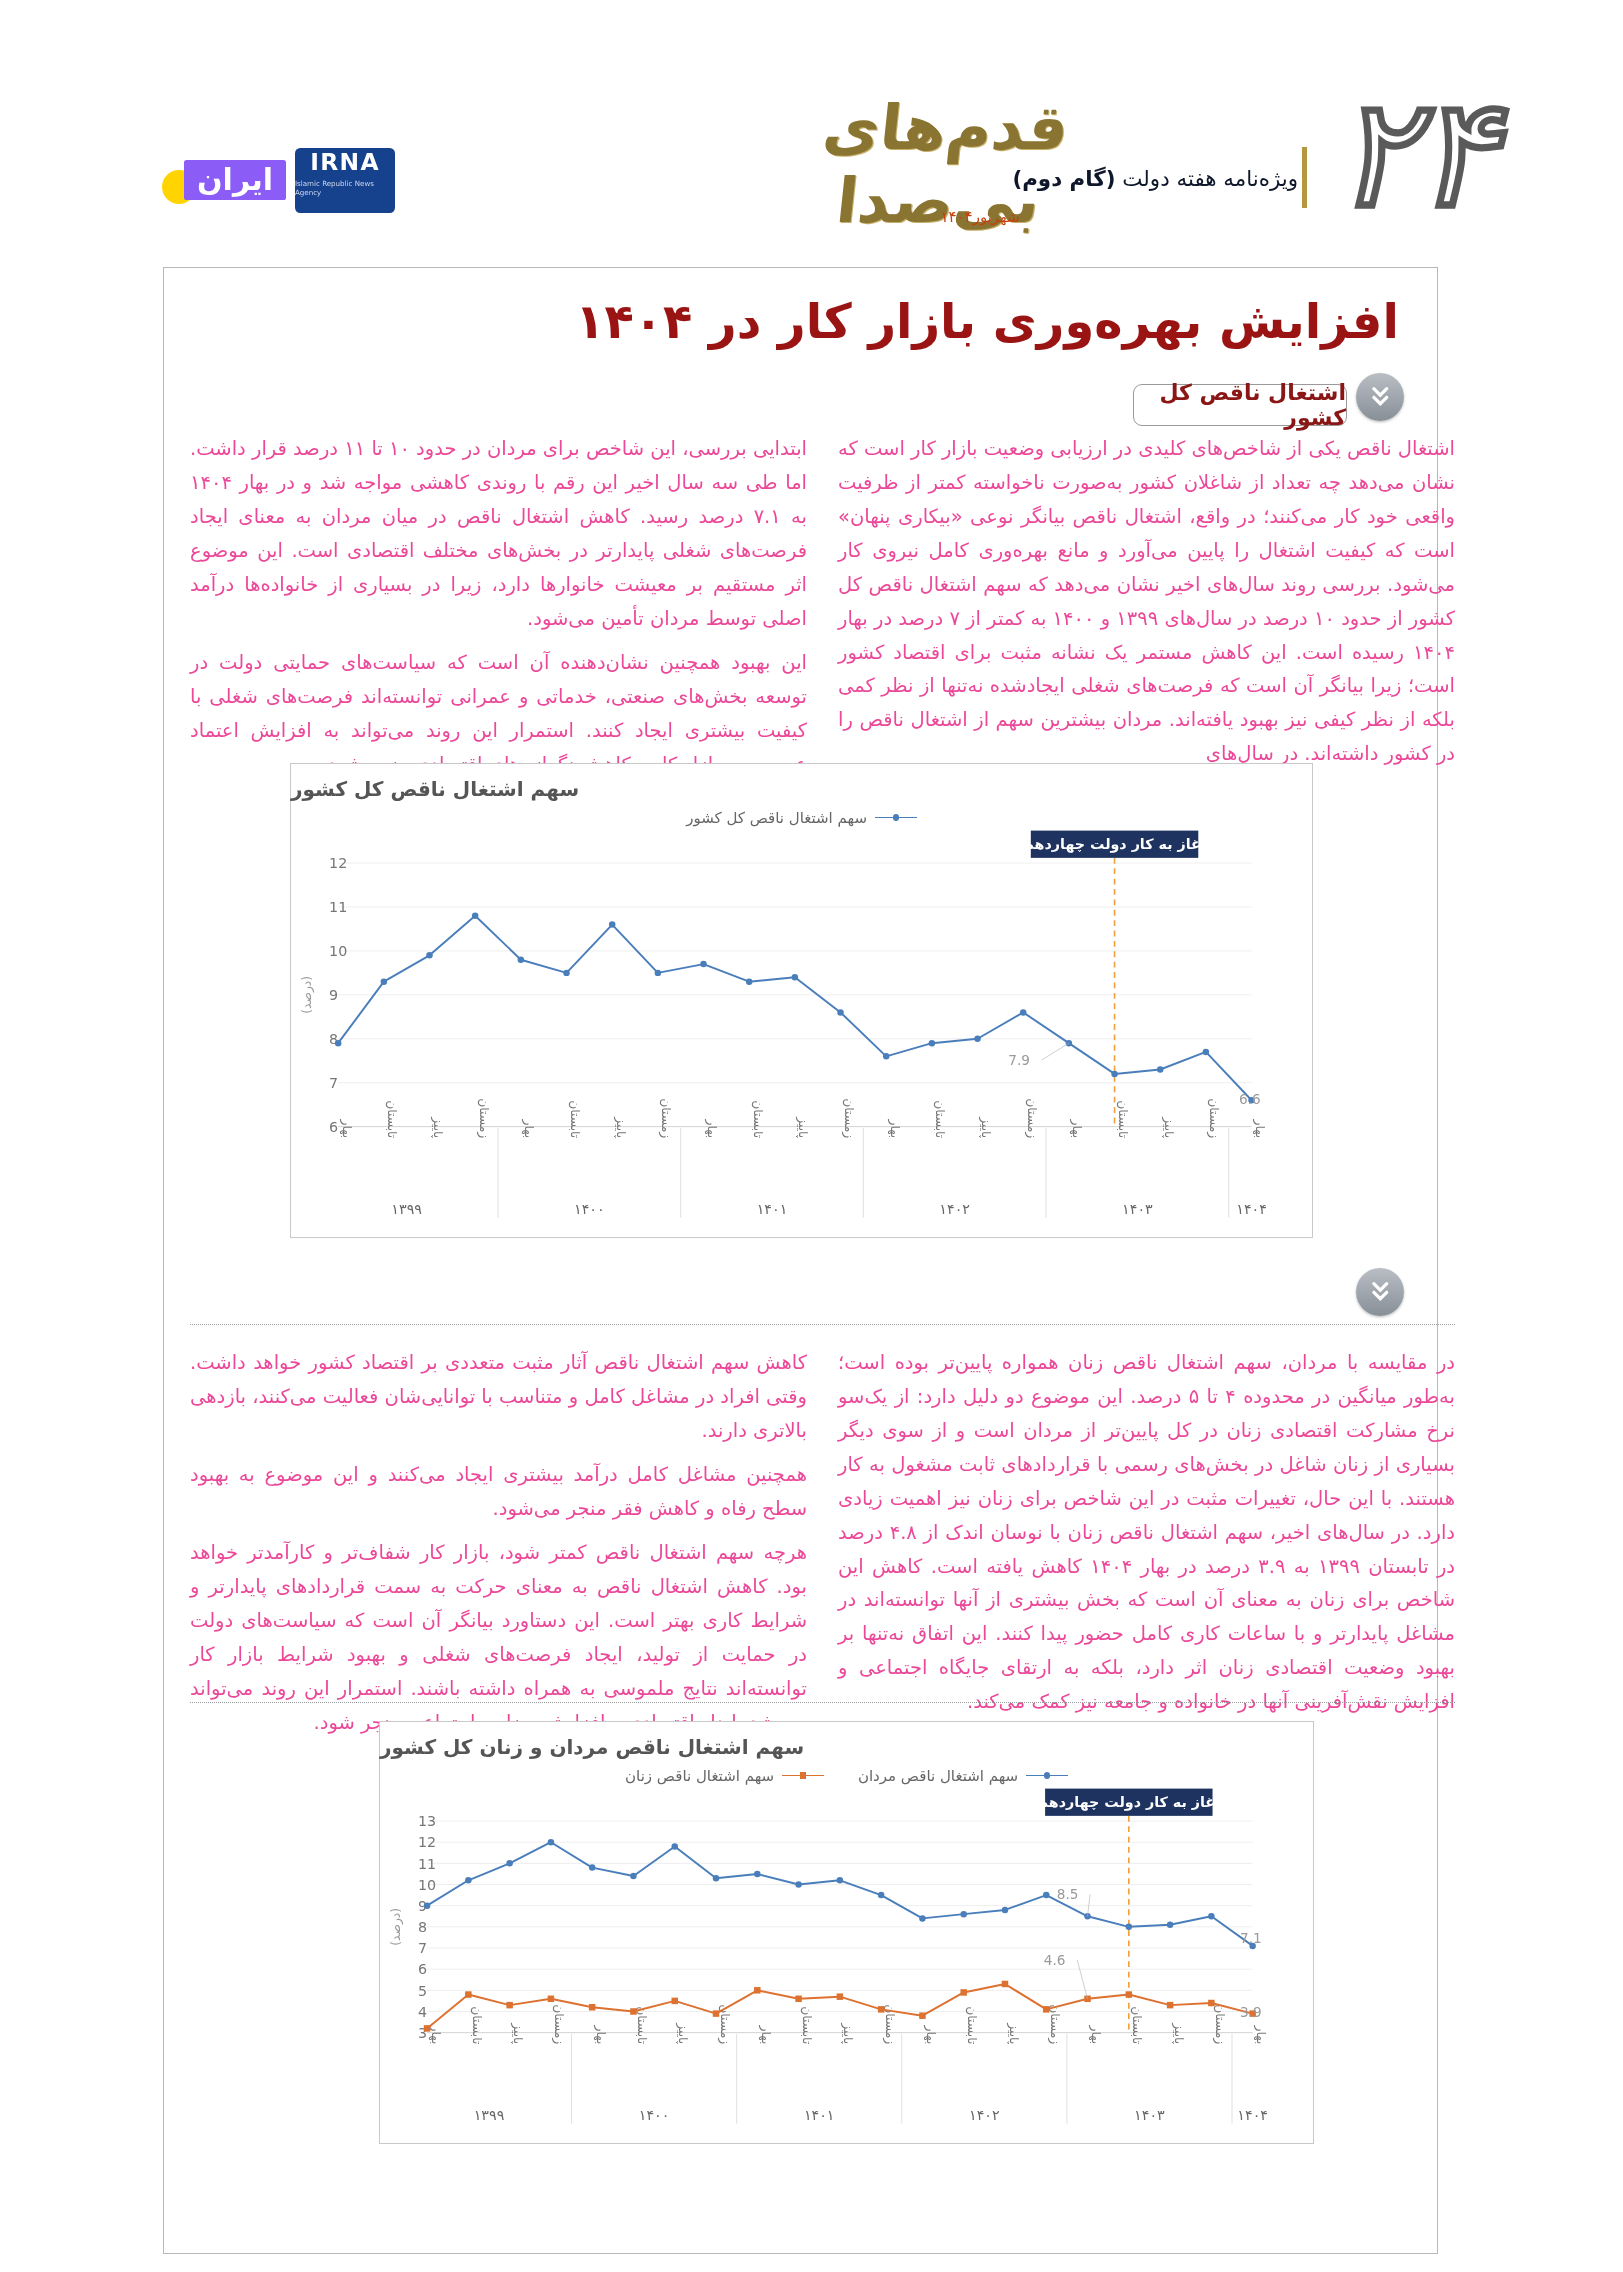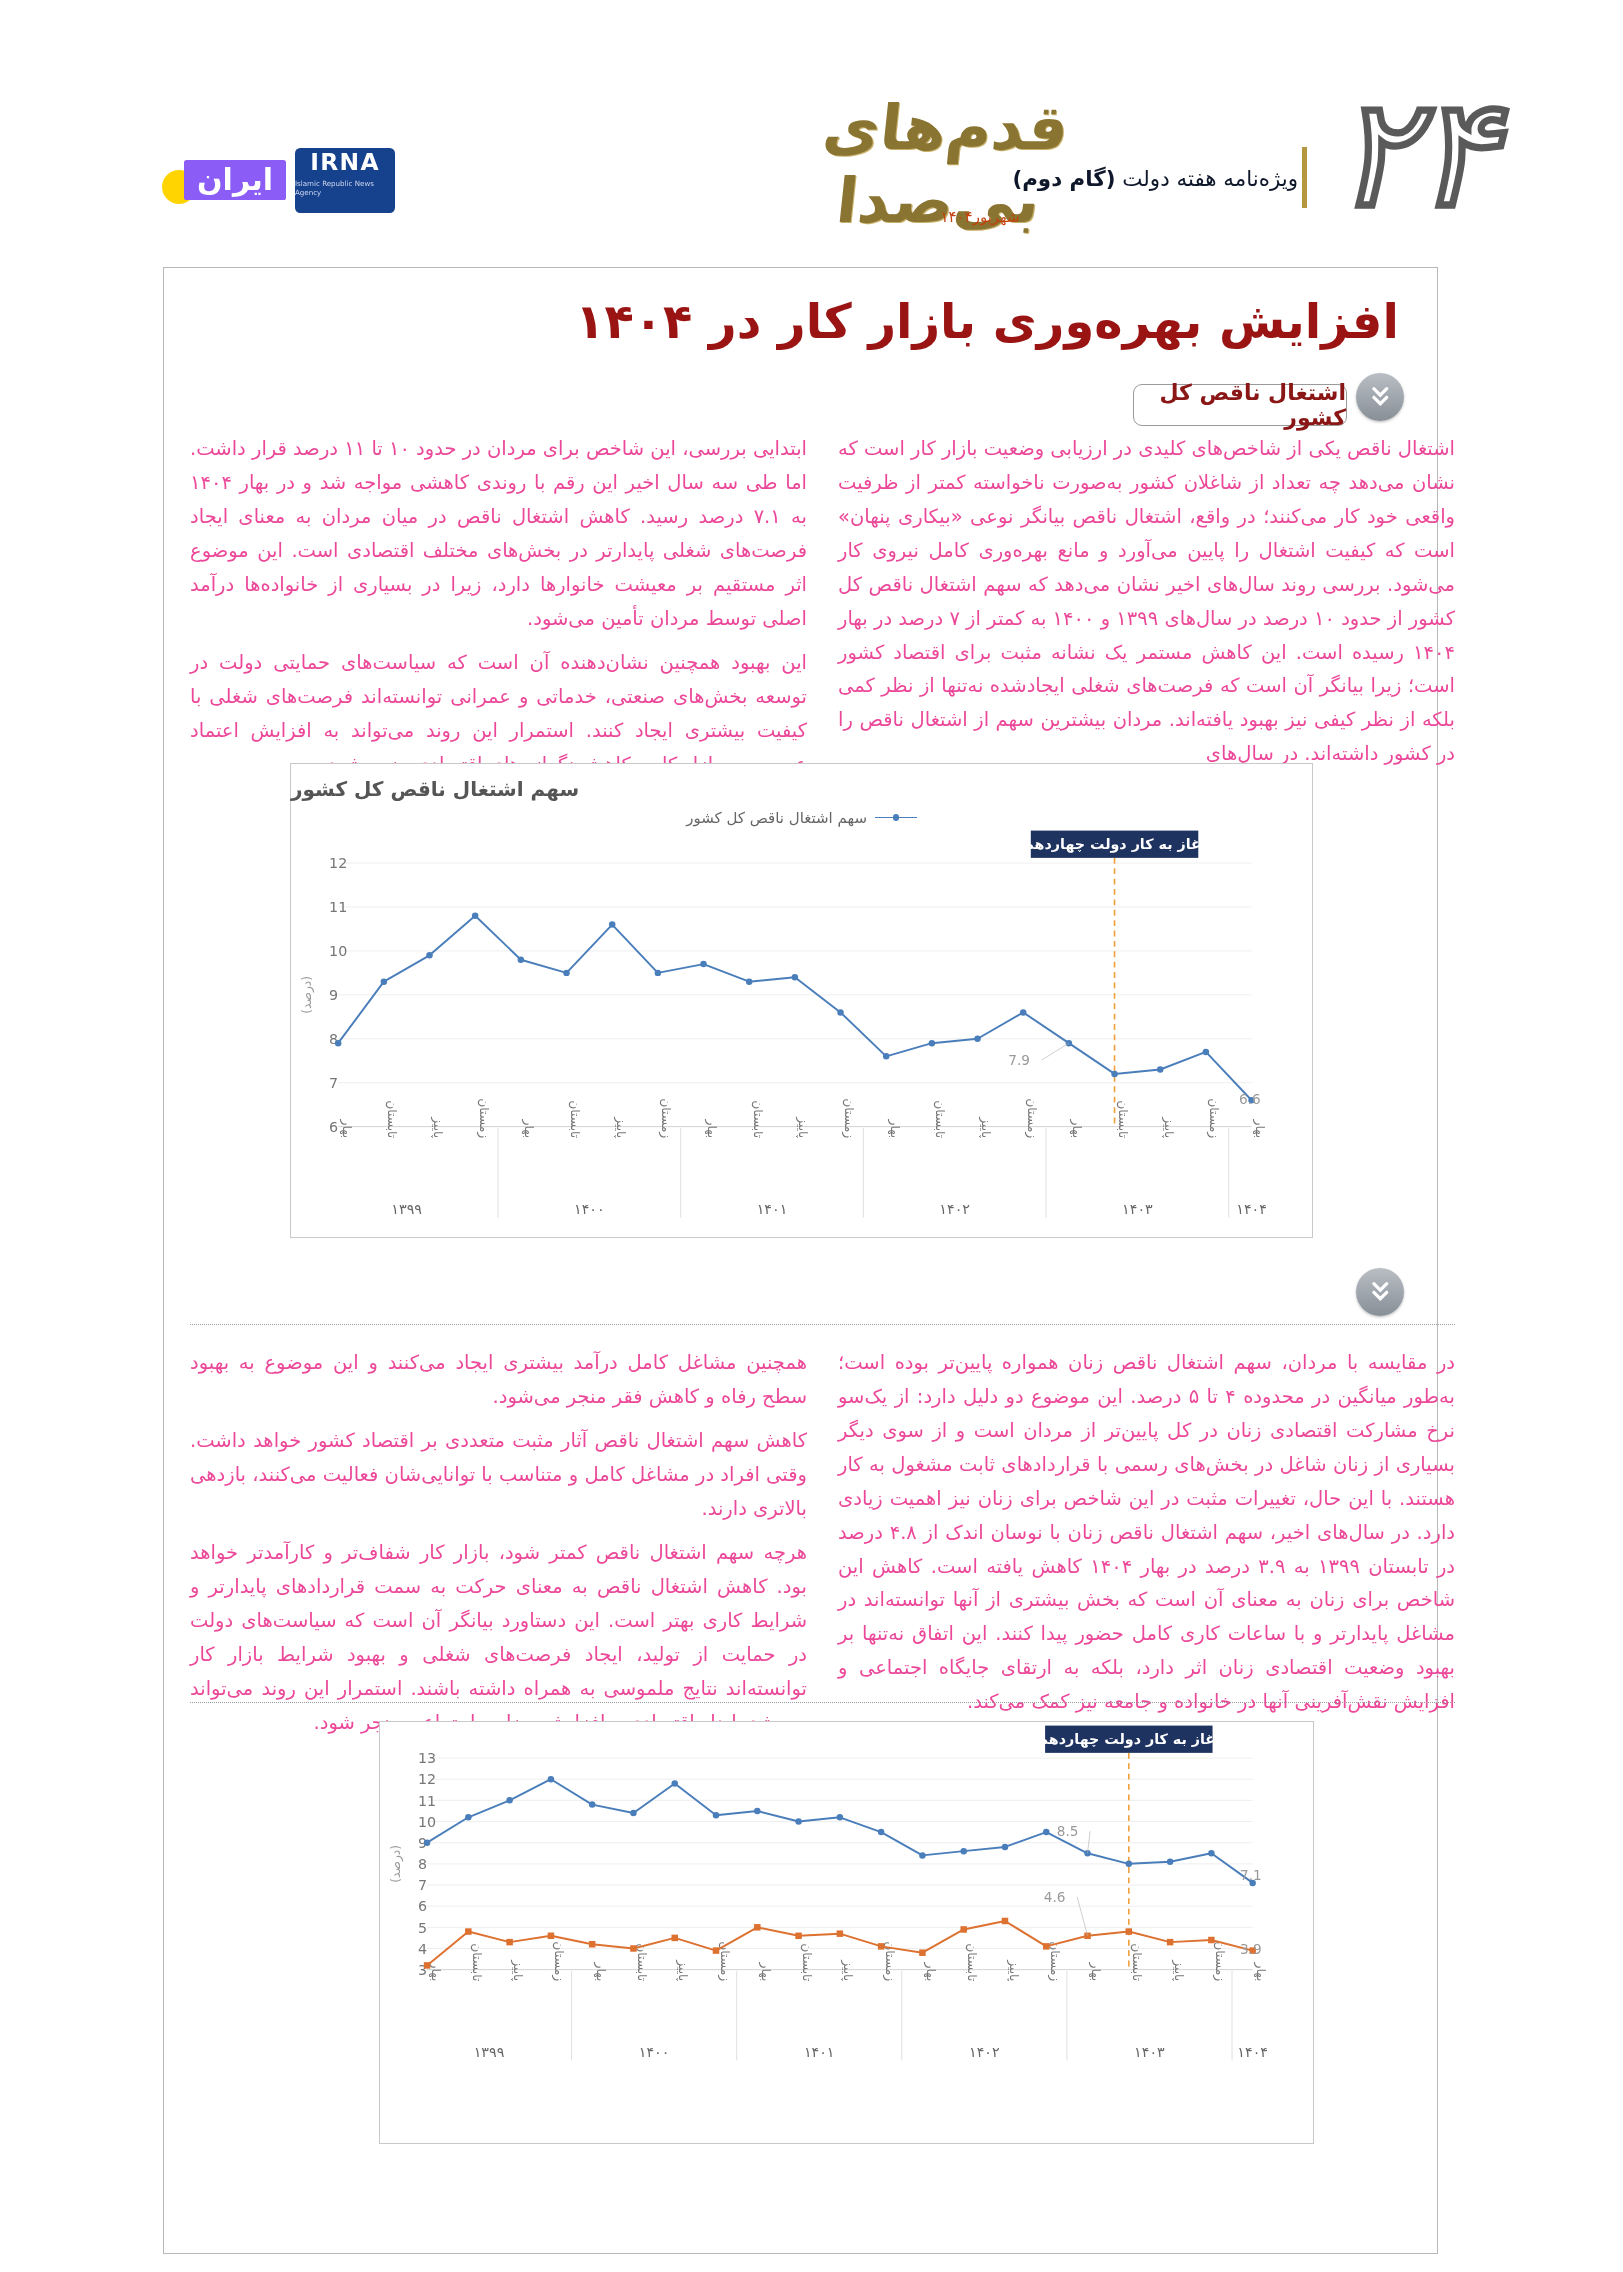--- a/index.html
+++ b/index.html
@@ -201,29 +201,46 @@
         <path d="M11 8 L20 17 L29 8" stroke="#fff" stroke-width="4.5" fill="none" stroke-linecap="round"></path>
         <path d="M11 20 L20 29 L29 20" stroke="#fff" stroke-width="4.5" fill="none" stroke-linecap="round"></path>
       </svg>
     </div>
 
     <div class="cols sec2">
       <div class="col">
         <p>در مقایسه با مردان، سهم اشتغال ناقص زنان همواره پایین‌تر بوده است؛ به‌طور میانگین در محدوده ۴ تا ۵ درصد. این موضوع دو دلیل دارد: از یک‌سو نرخ مشارکت اقتصادی زنان در کل پایین‌تر از مردان است و از سوی دیگر بسیاری از زنان شاغل در بخش‌های رسمی با قراردادهای ثابت مشغول به کار هستند. با این حال، تغییرات مثبت در این شاخص برای زنان نیز اهمیت زیادی دارد. در سال‌های اخیر، سهم اشتغال ناقص زنان با نوسان اندک از ۴.۸ درصد در تابستان ۱۳۹۹ به ۳.۹ درصد در بهار ۱۴۰۴ کاهش یافته است. کاهش این شاخص برای زنان به معنای آن است که بخش بیشتری از آنها توانسته‌اند در مشاغل پایدارتر و با ساعات کاری کامل حضور پیدا کنند. این اتفاق نه‌تنها بر بهبود وضعیت اقتصادی زنان اثر دارد، بلکه به ارتقای جایگاه اجتماعی و افزایش نقش‌آفرینی آنها در خانواده و جامعه نیز کمک می‌کند.</p>
       </div>
       <div class="col">
+        <p>کاهش سهم اشتغال ناقص آثار مثبت متعددی بر اقتصاد کشور خواهد داشت. وقتی افراد در مشاغل کامل و متناسب با توانایی‌شان فعالیت می‌کنند، بازدهی بالاتری دارند.</p>
         <p>همچنین مشاغل کامل درآمد بیشتری ایجاد می‌کنند و این موضوع به بهبود سطح رفاه و کاهش فقر منجر می‌شود.</p>
-        <p>کاهش سهم اشتغال ناقص آثار مثبت متعددی بر اقتصاد کشور خواهد داشت. وقتی افراد در مشاغل کامل و متناسب با توانایی‌شان فعالیت می‌کنند، بازدهی بالاتری دارند.</p>
         <p>هرچه سهم اشتغال ناقص کمتر شود، بازار کار شفاف‌تر و کارآمدتر خواهد بود. کاهش اشتغال ناقص به معنای حرکت به سمت قراردادهای پایدارتر و شرایط کاری بهتر است. این دستاورد بیانگر آن است که سیاست‌های دولت در حمایت از تولید، ایجاد فرصت‌های شغلی و بهبود شرایط بازار کار توانسته‌اند نتایج ملموسی به همراه داشته باشند. استمرار این روند می‌تواند به رشد پایدار اقتصادی و افزایش رضایت اجتماعی منجر شود.</p>
       </div>
     </div>
 
     <div class="dotline dot2"></div>
 
     <div class="chart-panel" id="chartPanel2">
+      <div class="chart-head">
+        <div class="chart-title">سهم اشتغال ناقص مردان و زنان کل کشور</div>
+        <div class="legend">
+            <div class="legend-item">
+              <span class="legend-line" style="border-top-color: rgb(74, 126, 187);">
+                <span class="legend-marker" style="background: rgb(74, 126, 187);"></span>
+              </span>
+              <span>سهم اشتغال ناقص مردان</span>
+            </div>
+            <div class="legend-item">
+              <span class="legend-line" style="border-top-color: rgb(221, 113, 48);">
+                <span class="legend-marker square" style="background: rgb(221, 113, 48);"></span>
+              </span>
+              <span>سهم اشتغال ناقص زنان</span>
+            </div>
+          </div>
+      </div>
     <svg width="918" height="344" style="display: block; margin: 1.3px auto 0px;" viewBox="0 0 1414 530">
           <line x1="60" y1="380" x2="1332" y2="380" stroke="#b9b9b9" stroke-width="1"></line>
           <text x="46" y="388" text-anchor="end" font-size="22" fill="#777">3</text>
           <line x1="60" y1="347.4" x2="1332" y2="347.4" stroke="#e5e5e5" stroke-width="1"></line>
           <text x="46" y="355.4" text-anchor="end" font-size="22" fill="#777">4</text>
           <line x1="60" y1="314.8" x2="1332" y2="314.8" stroke="#e5e5e5" stroke-width="1"></line>
           <text x="46" y="322.8" text-anchor="end" font-size="22" fill="#777">5</text>
           <line x1="60" y1="282.2" x2="1332" y2="282.2" stroke="#e5e5e5" stroke-width="1"></line>
           <text x="46" y="290.2" text-anchor="end" font-size="22" fill="#777">6</text>
           <line x1="60" y1="249.6" x2="1332" y2="249.6" stroke="#e5e5e5" stroke-width="1"></line>

